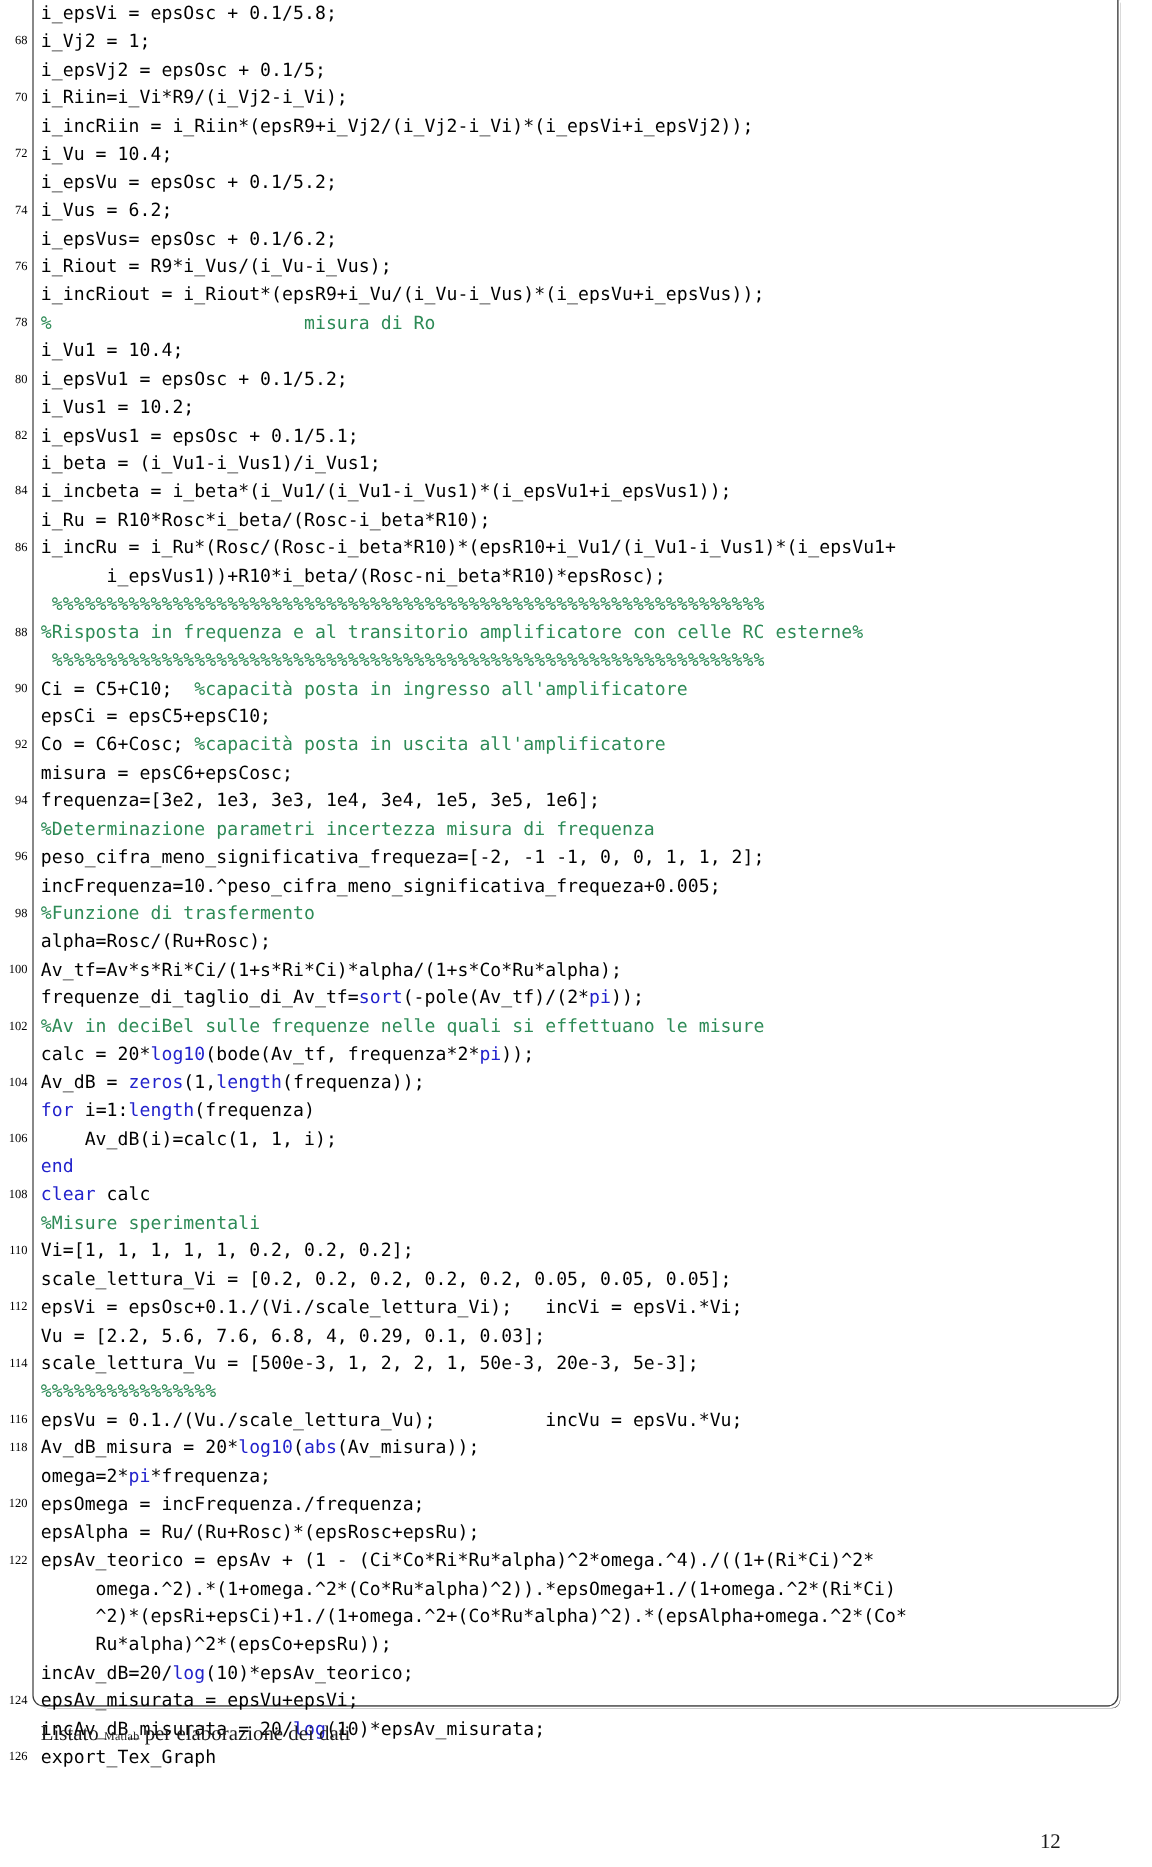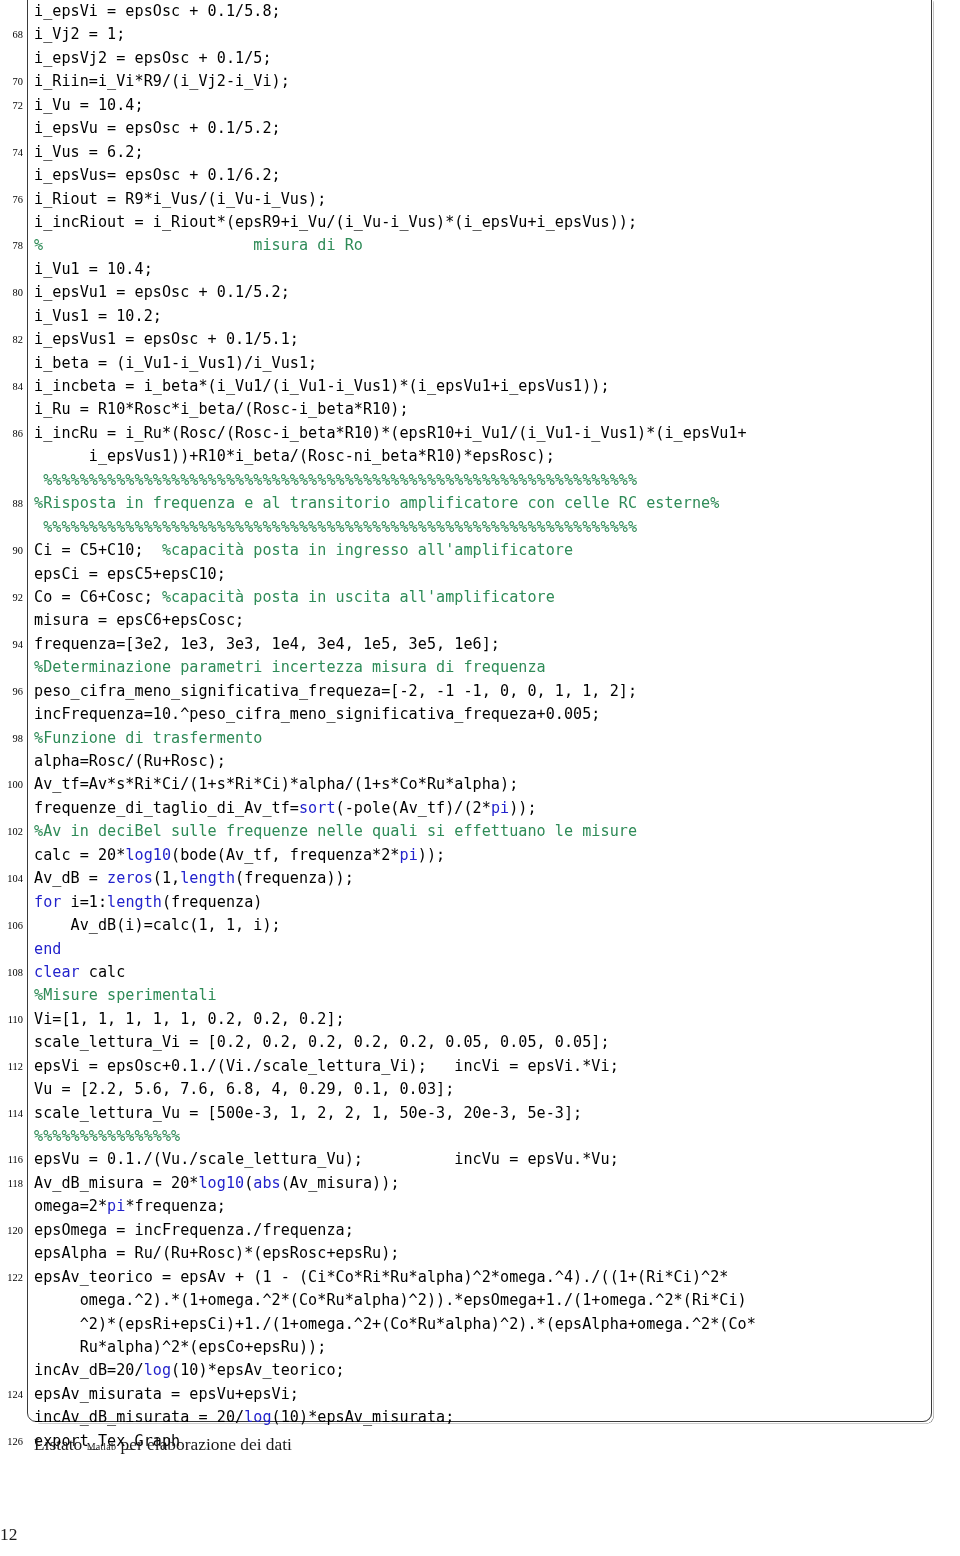--- a/index.html
+++ b/index.html
@@ -87,36 +87,37 @@
     font-size: 10px;
     letter-spacing: 0.2px;
   }
 
   
   #page-number {
     position: absolute;
     left: 0;
     top: 1524px;
     width: 884px;
-    text-align: left;
+    text-align: right;
     font-family: "Liberation Serif", "DejaVu Serif", serif;
     font-size: 17.4px;
     color: #1a1a1a;
   }
 </style>
 </head>
 <body>
 
 <div id="listing-frame"></div>
 
 <div id="code-area">
     <div class="code-line"><span class="lineno"></span><span class="code-text"><span>i_epsVi = epsOsc + 0.1/5.8;</span></span></div>
     <div class="code-line"><span class="lineno">68</span><span class="code-text"><span>i_Vj2 = 1;</span></span></div>
     <div class="code-line"><span class="lineno"></span><span class="code-text"><span>i_epsVj2 = epsOsc + 0.1/5;</span></span></div>
     <div class="code-line"><span class="lineno">70</span><span class="code-text"><span>i_Riin=i_Vi*R9/(i_Vj2-i_Vi);</span></span></div>
+    <div class="code-line"><span class="lineno"></span><span class="code-text"><span>i_incRiin = i_Riin*(epsR9+i_Vj2/(i_Vj2-i_Vi)*(i_epsVi+i_epsVj2));</span></span></div>
     <div class="code-line"><span class="lineno">72</span><span class="code-text"><span>i_Vu = 10.4;</span></span></div>
     <div class="code-line"><span class="lineno"></span><span class="code-text"><span>i_epsVu = epsOsc + 0.1/5.2;</span></span></div>
     <div class="code-line"><span class="lineno">74</span><span class="code-text"><span>i_Vus = 6.2;</span></span></div>
     <div class="code-line"><span class="lineno"></span><span class="code-text"><span>i_epsVus= epsOsc + 0.1/6.2;</span></span></div>
     <div class="code-line"><span class="lineno">76</span><span class="code-text"><span>i_Riout = R9*i_Vus/(i_Vu-i_Vus);</span></span></div>
     <div class="code-line"><span class="lineno"></span><span class="code-text"><span>i_incRiout = i_Riout*(epsR9+i_Vu/(i_Vu-i_Vus)*(i_epsVu+i_epsVus));</span></span></div>
     <div class="code-line"><span class="lineno">78</span><span class="code-text"><span class="cmt">%                       misura di Ro</span></span></div>
     <div class="code-line"><span class="lineno"></span><span class="code-text"><span>i_Vu1 = 10.4;</span></span></div>
     <div class="code-line"><span class="lineno">80</span><span class="code-text"><span>i_epsVu1 = epsOsc + 0.1/5.2;</span></span></div>
     <div class="code-line"><span class="lineno"></span><span class="code-text"><span>i_Vus1 = 10.2;</span></span></div>

